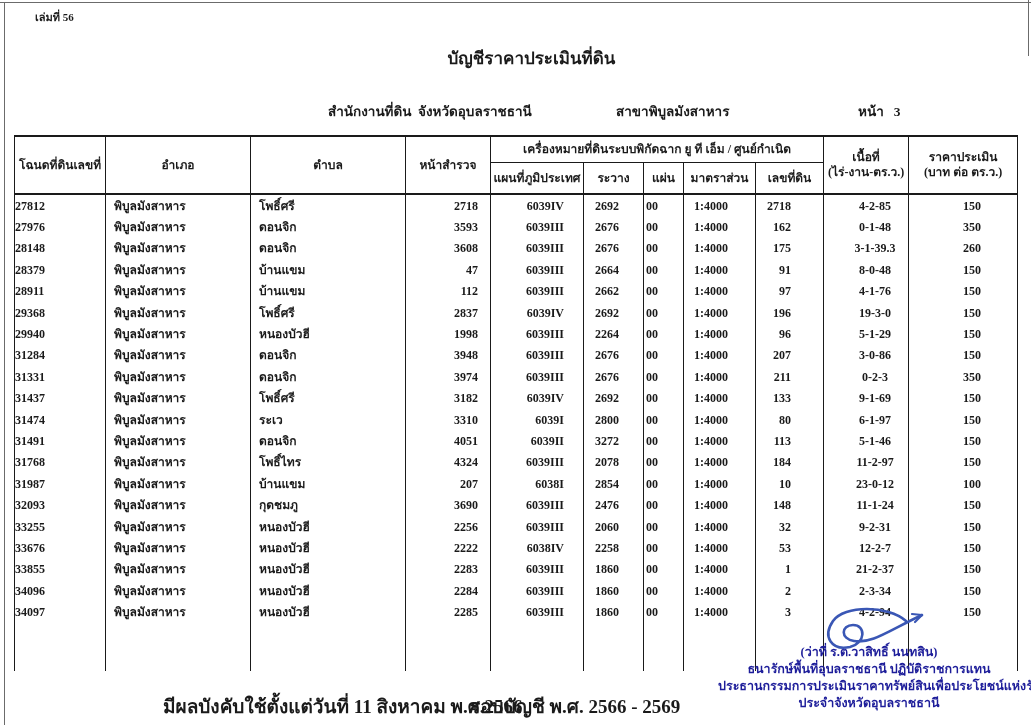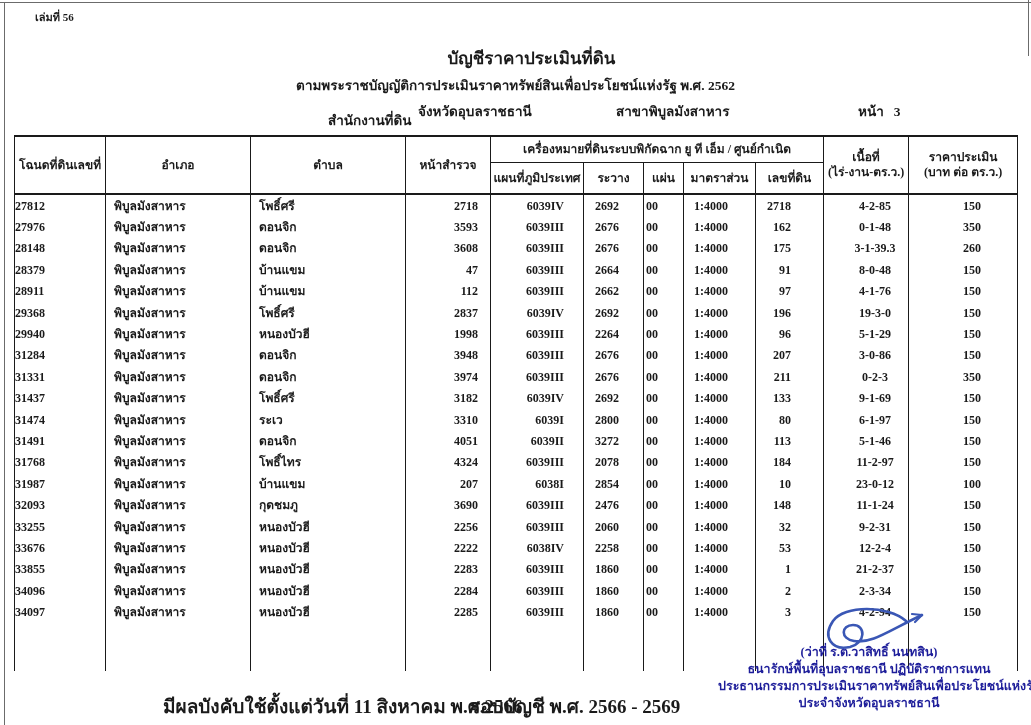--- a/index.html
+++ b/index.html
@@ -10,21 +10,21 @@
   }
   
   .frame-top    { position:absolute; left:0; top:2px; width:1031px; height:0; border-top:1px solid #6b6b6b; }
   .frame-left   { position:absolute; left:4px; top:2px; width:0; height:723px; border-left:1px solid #6b6b6b; }
   .frame-right  { position:absolute; left:1028px; top:0; width:0; height:56px; border-left:1px solid #6b6b6b; }
 
   .volume { position:absolute; left:13px; top:8px; font-size:11px; font-weight:bold;margin-left:22px; }
   .title    { position:absolute; left:16px; top:44px;  width:1031px; text-align:center; font-size:17px;   font-weight:bold; }
   .subtitle { position:absolute; left:0; top:74px;  width:1031px; text-align:center; font-size:13.5px; font-weight:bold; }
   .office-line span { position:absolute; top:100px; font-size:13.5px; font-weight:bold; white-space:pre; }
-  .office   { left:328px;margin-top:9px; }
+  .office   { left:328px; }
   .province { left:418px; }
   .branch   { left:616px; }
   .pagelbl  { left:858px; }
 
   table.assess {
     position:absolute; left:14px; top:135px; width:1003px;
     border-collapse:collapse; table-layout:fixed;
     font-size:12px; font-weight:bold; color:#1a1a1a;
   }
   table.assess th {
@@ -67,21 +67,20 @@
 <body>
 
 <div class="page">
 
   <div class="frame-top"></div>
   <div class="frame-left"></div>
   <div class="frame-right"></div>
 
   <div class="volume">เล่มที่ 56</div>
   <div class="title">บัญชีราคาประเมินที่ดิน</div>
-  <div class="subtitle">ตามพระราชบัญญัติการประเมินราคาทรัพย์สินเพื่อประโยชน์แห่งรัฐ พ.ศ. 2562</div>
 
   <div class="office-line">
     <span class="office">สำนักงานที่ดิน</span>
     <span class="province">จังหวัดอุบลราชธานี</span>
     <span class="branch">สาขาพิบูลมังสาหาร</span>
     <span class="pagelbl">หน้า   3</span>
   </div>
 
   <table class="assess">
     <colgroup>
@@ -333,21 +332,21 @@
         <tr>
           <td class="c-deed">33676</td>
           <td class="c-amphoe">พิบูลมังสาหาร</td>
           <td class="c-tambon">หนองบัวฮี</td>
           <td class="c-survey">2222</td>
           <td class="c-topo">6038IV</td>
           <td class="c-rawang">2258</td>
           <td class="c-sheet">00</td>
           <td class="c-scale">1:4000</td>
           <td class="c-parcel">53</td>
-          <td class="c-area">12-2-4</td>
+          <td class="c-area">12-2-7</td>
           <td class="c-price">150</td>
         </tr>
         <tr>
           <td class="c-deed">33855</td>
           <td class="c-amphoe">พิบูลมังสาหาร</td>
           <td class="c-tambon">หนองบัวฮี</td>
           <td class="c-survey">2283</td>
           <td class="c-topo">6039III</td>
           <td class="c-rawang">1860</td>
           <td class="c-sheet">00</td>

